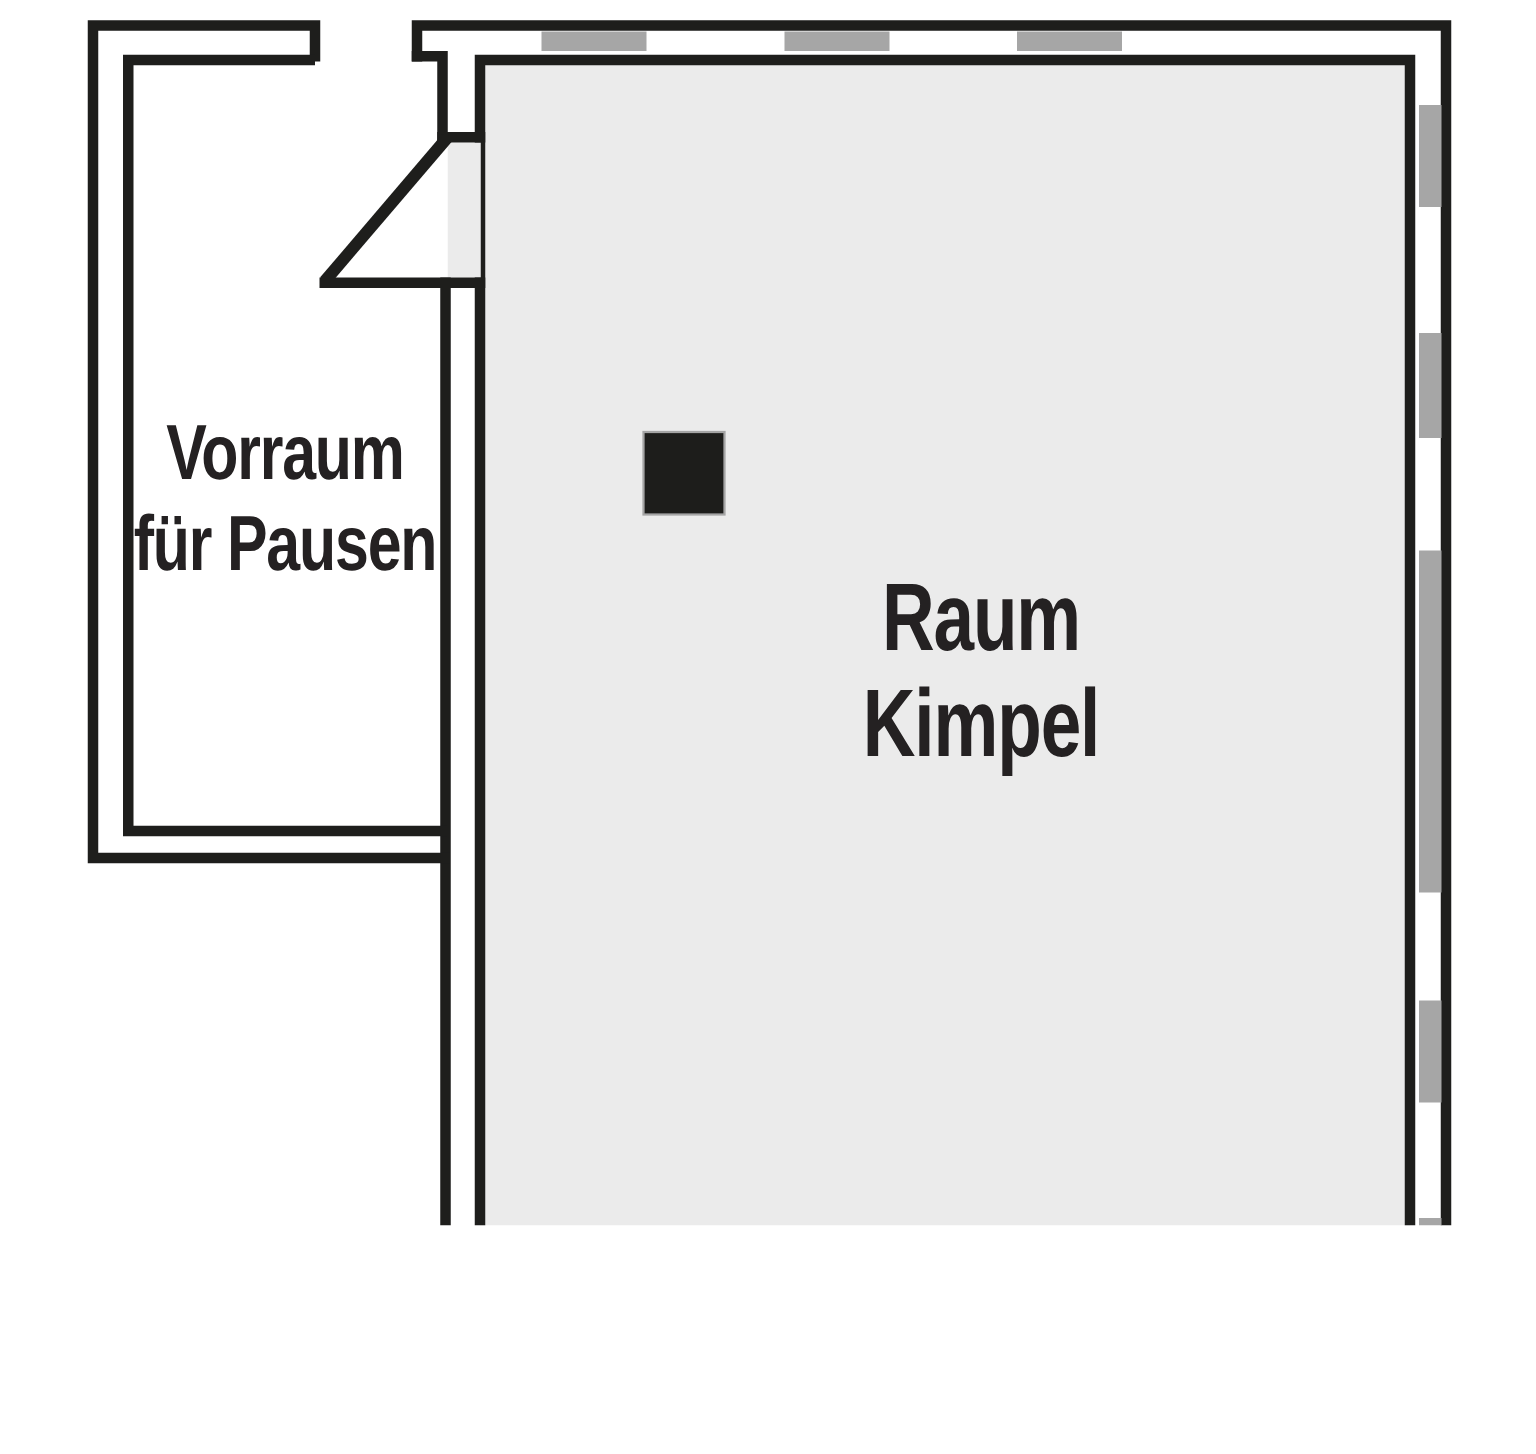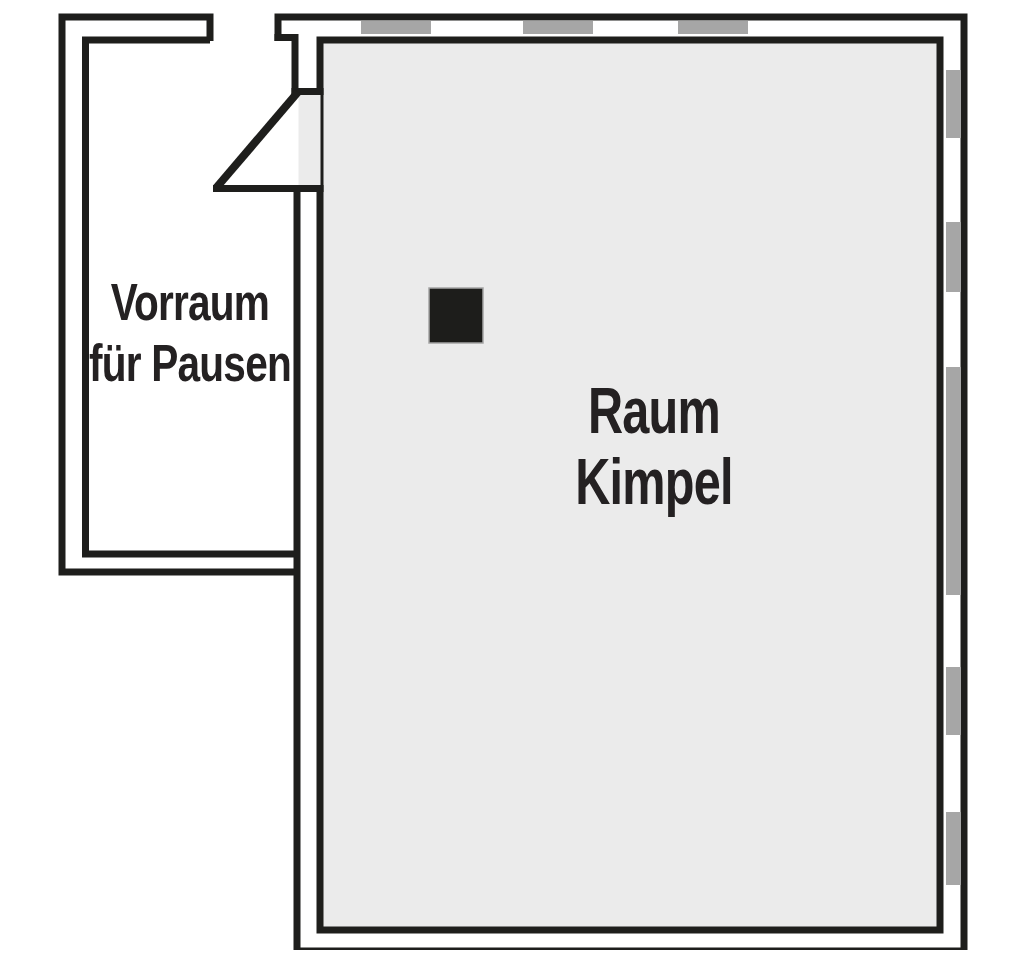--- a/index.html
+++ b/index.html
@@ -3,21 +3,21 @@
 <meta charset="utf-8">
 <style>
   html, body {
     margin: 0;
     padding: 0;
     background: var(--bg, #ffffff);
   }
   .stage {
     position: relative;
     width: 1024px;
-    height: 950px;
+    height: 817px;
     background: var(--bg, #ffffff);
     overflow: hidden;
     font-family: "Liberation Sans", sans-serif;
   }
   svg.plan {
     position: absolute;
     left: 0;
     top: 0;
     display: block;
   }

